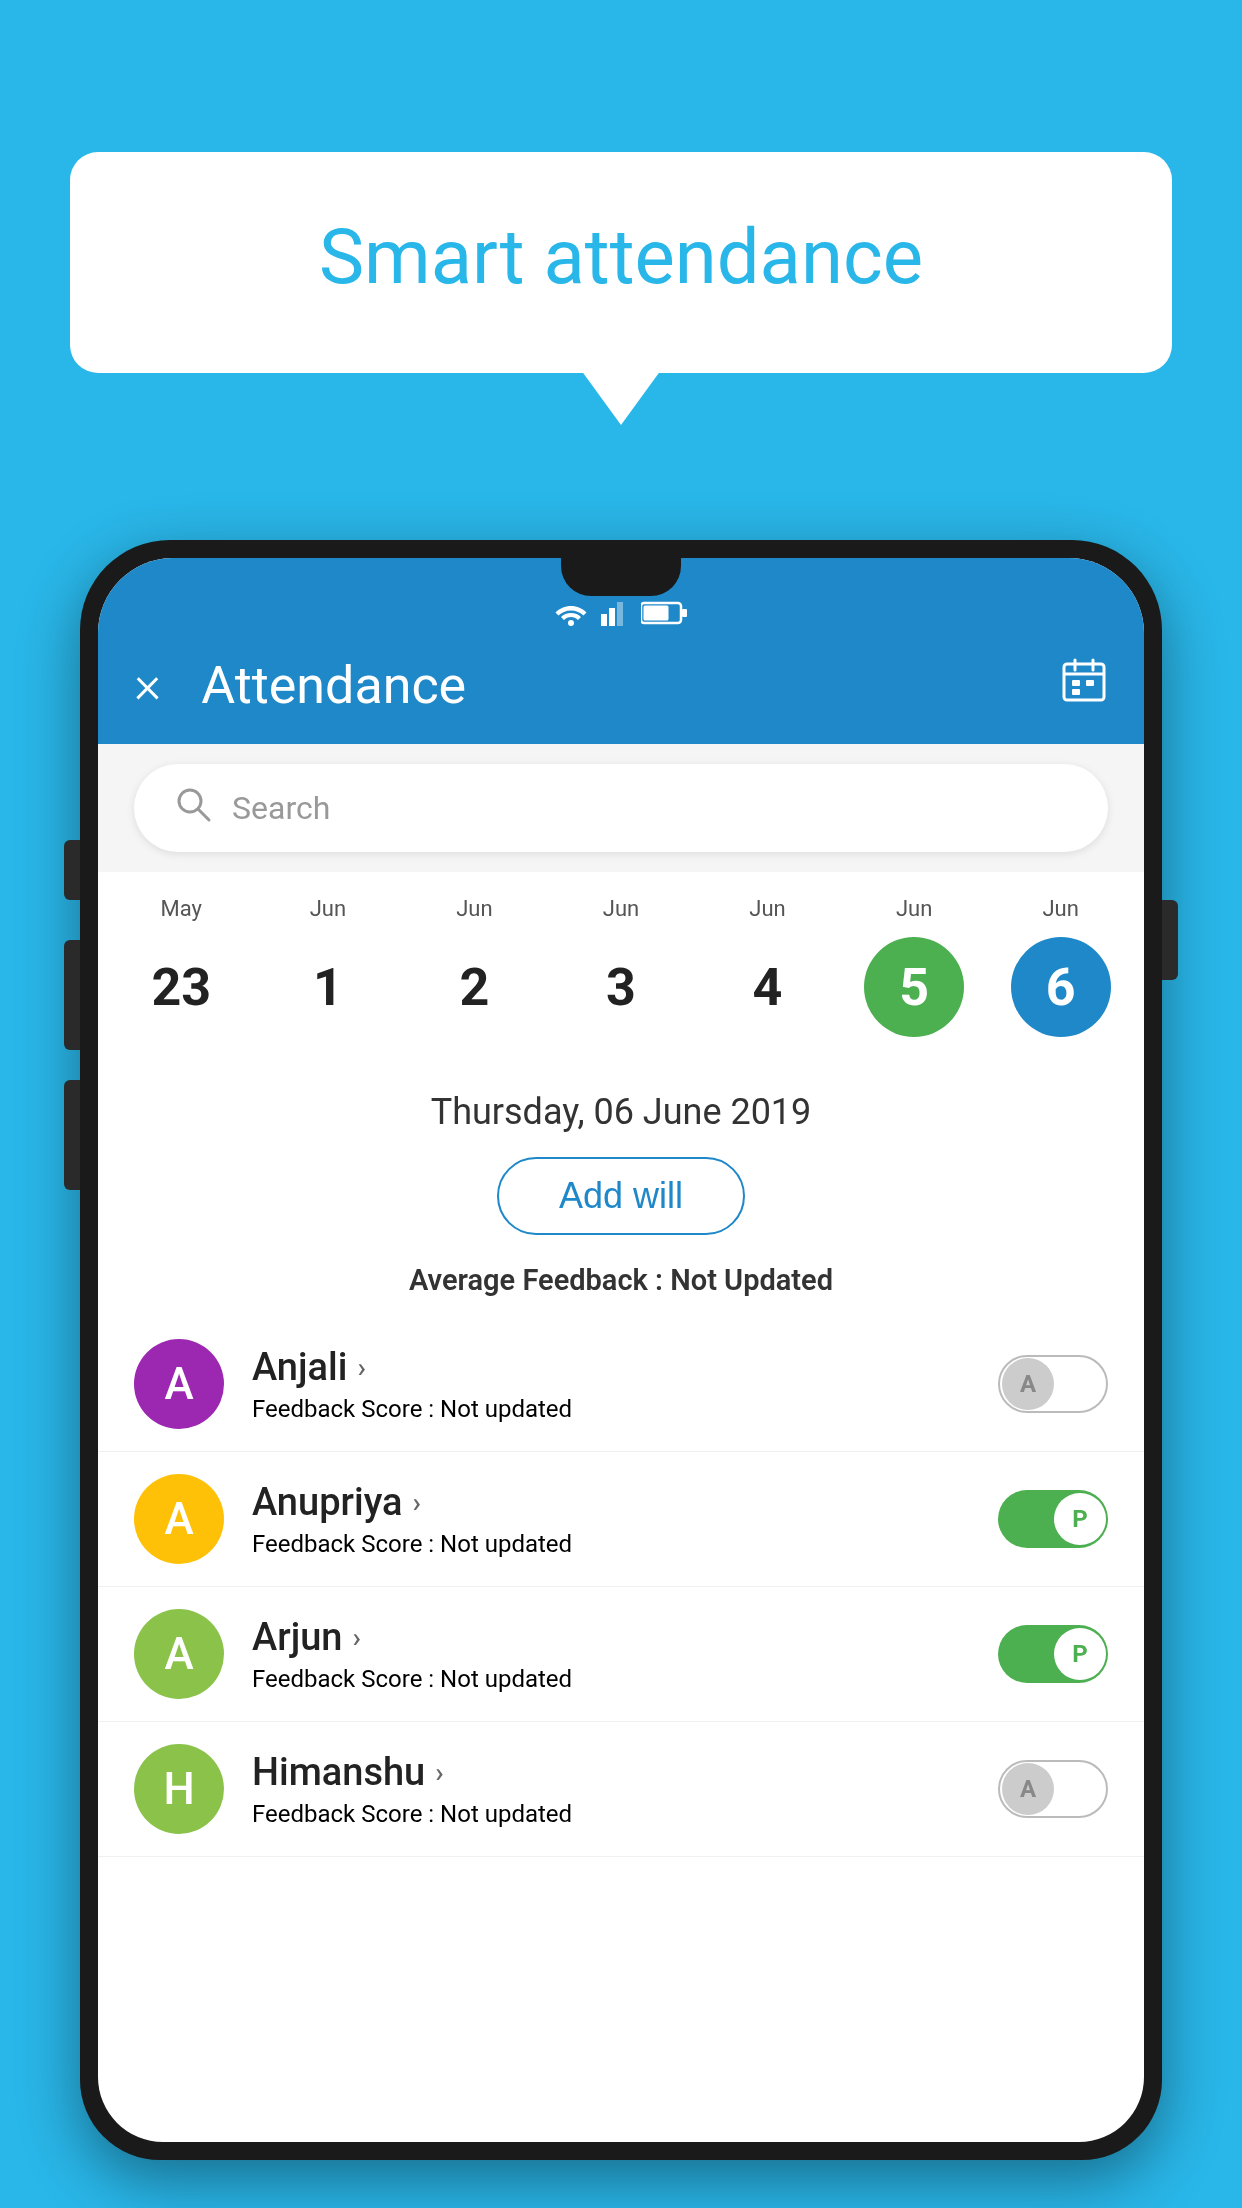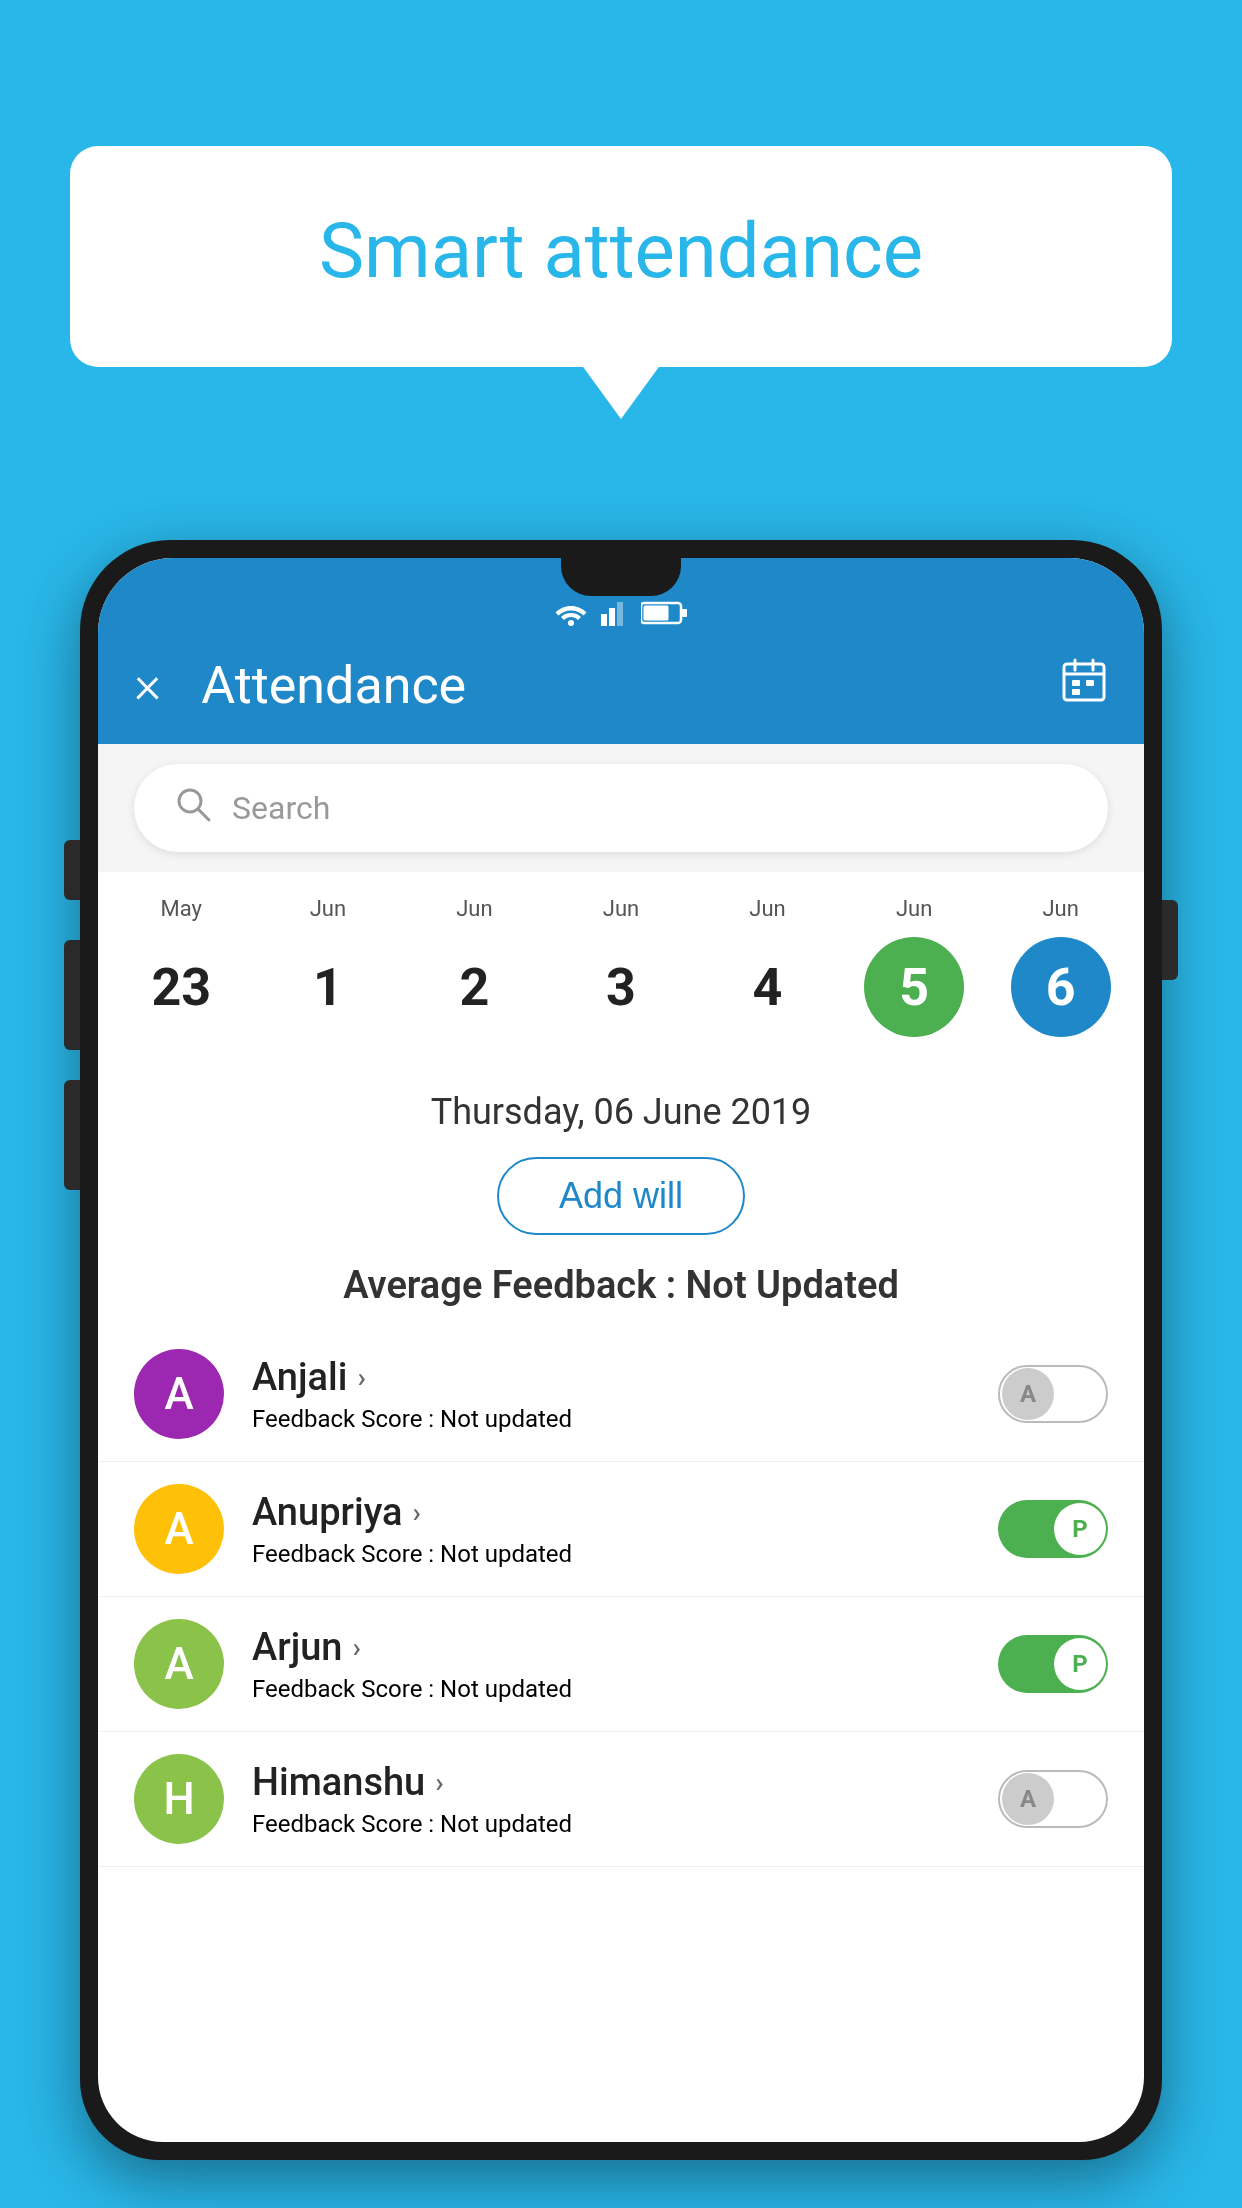--- a/index.html
+++ b/index.html
@@ -8,21 +8,21 @@
       height: 2208px;
       background-color: #29B6E8;
       font-family: 'Roboto', Arial, sans-serif;
       overflow: hidden;
       position: relative;
     }
 
     
     .speech-bubble-container {
       position: absolute;
-      top: 146px;
+      top: 152px;
       left: 70px;
       right: 70px;
     }
     .speech-bubble {
       background: white;
       border-radius: 28px;
       padding: 60px 80px 70px;
       text-align: center;
       position: relative;
     }
@@ -222,21 +222,21 @@
       padding: 16px 60px;
       color: #1E88C8;
       font-size: 36px;
       background: transparent;
       cursor: pointer;
       display: block;
       margin: 0 auto 28px;
     }
     .avg-feedback {
       text-align: center;
-      font-size: 38px;
+      font-size: 29px;
       color: #888;
       margin-bottom: 20px;
     }
     .avg-feedback span {
       color: #333;
       font-weight: 600;
     }
 
     
     .student-list {

